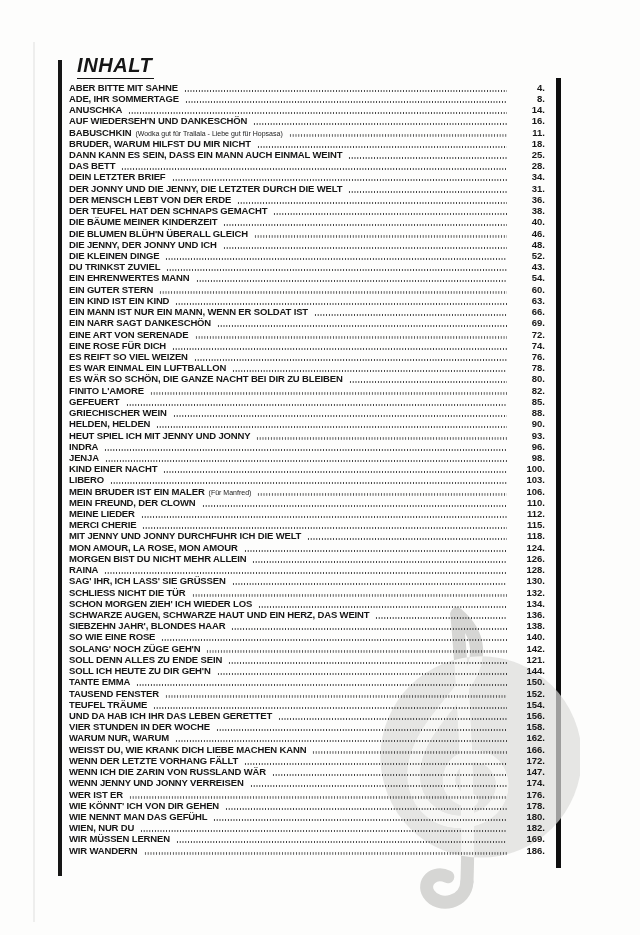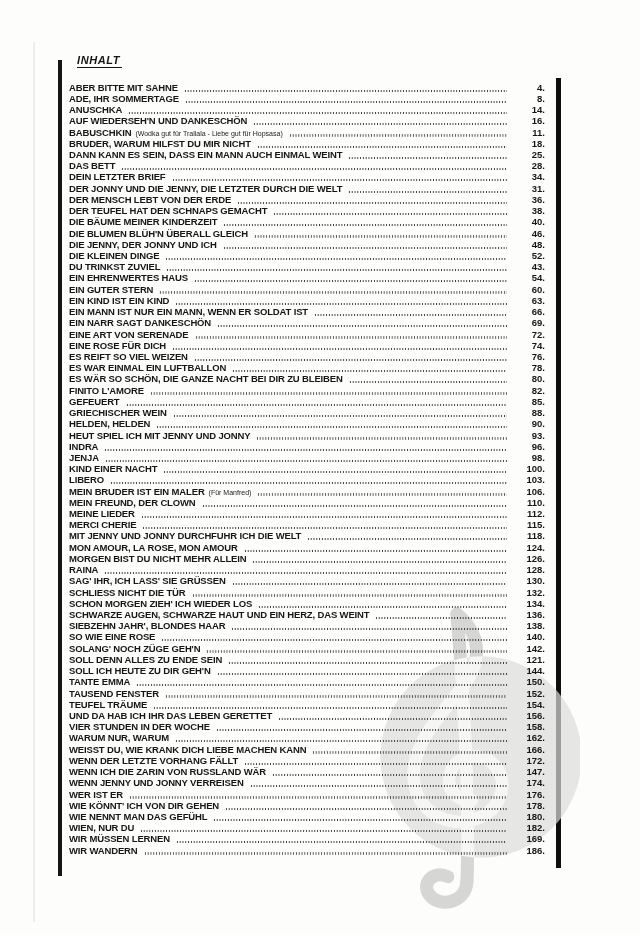--- a/index.html
+++ b/index.html
@@ -14,21 +14,21 @@
   .page{position:absolute;inset:0;}
   
   .bar-left{position:absolute;left:58px;top:60px;width:3.5px;height:816px;background:#161616;}
   .bar-right{position:absolute;left:556px;top:78px;width:5px;height:790px;background:#0e0e0e;}
   .fold-shadow{position:absolute;left:33px;top:42px;width:1.5px;height:880px;background:rgba(0,0,0,0.06);}
   
   .watermark{position:absolute;left:368px;top:598px;width:212px;height:322px;z-index:0;}
   
   .heading{
     position:absolute;left:77px;top:54px;z-index:2;
-    font-size:11px;font-weight:bold;font-style:italic;
+    font-size:20px;font-weight:bold;font-style:italic;
     letter-spacing:0.6px;
     border-bottom:1.8px solid #141414;
     padding:0 2px 1px 0;
   }
   
   .toc{
     position:absolute;left:69px;top:82px;width:476px;z-index:1;
   }
   .row{height:11.22px;display:flex;align-items:flex-end;white-space:nowrap;}
   .t{font-size:9.5px;font-weight:bold;letter-spacing:-0.15px;line-height:10.5px;}
@@ -186,21 +186,21 @@
     </div>
 
     <div class="row">
       <span class="t">DU TRINKST ZUVIEL</span>
 
       <div class="dots"></div>
       <span class="pg">43.</span>
     </div>
 
     <div class="row">
-      <span class="t">EIN EHRENWERTES HAUS</span>
+      <span class="t">EIN EHRENWERTES MANN</span>
 
       <div class="dots"></div>
       <span class="pg">54.</span>
     </div>
 
     <div class="row">
       <span class="t">EIN GUTER STERN</span>
 
       <div class="dots"></div>
       <span class="pg">60.</span>

